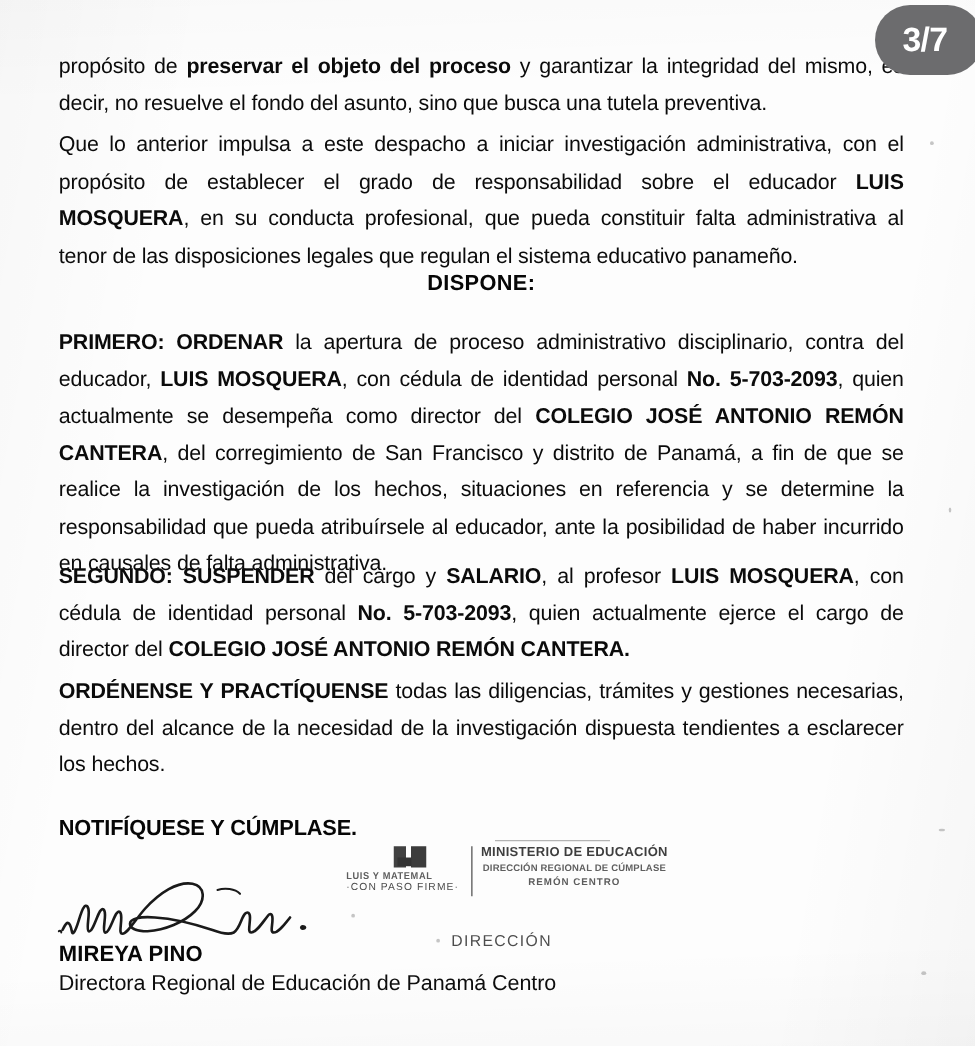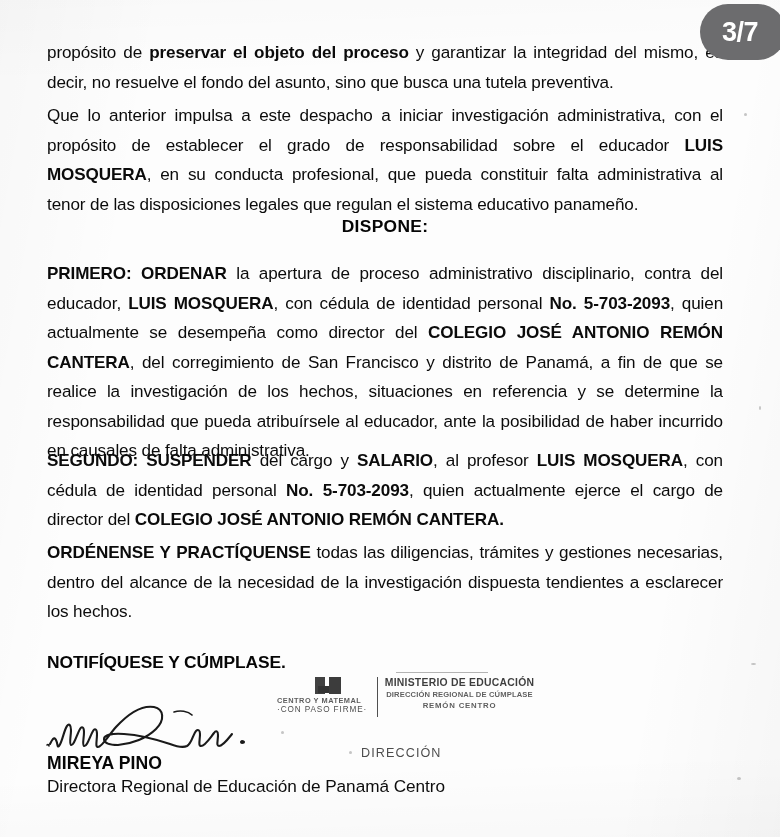--- a/index.html
+++ b/index.html
@@ -292,21 +292,21 @@
   </div>
 
   <div class="page-badge">
     <span class="page-badge-label">3/7</span>
   </div>
 
   <div class="stamp">
     <div class="stamp-inner">
       <div class="stamp-left">
         <div class="stamp-emblem"></div>
-        <div class="stamp-left-line1">CENTRO  Y  MATEMAL</div>
+        <div class="stamp-left-line1">LUIS  Y  MATEMAL</div>
         <div class="stamp-left-line2">·CON PASO FIRME·</div>
       </div>
       <div class="stamp-divider"></div>
       <div class="stamp-right">
         <div class="stamp-toprule"></div>
         <div class="stamp-title">MINISTERIO DE EDUCACIÓN</div>
         <div class="stamp-sub1">DIRECCIÓN REGIONAL DE CÚMPLASE</div>
         <div class="stamp-sub2">REMÓN CENTRO</div>
       </div>
     </div>

